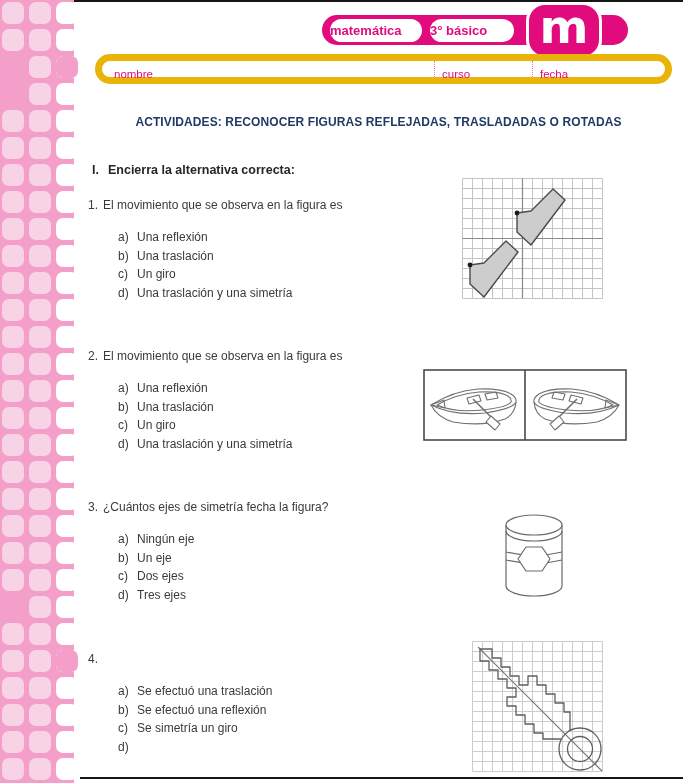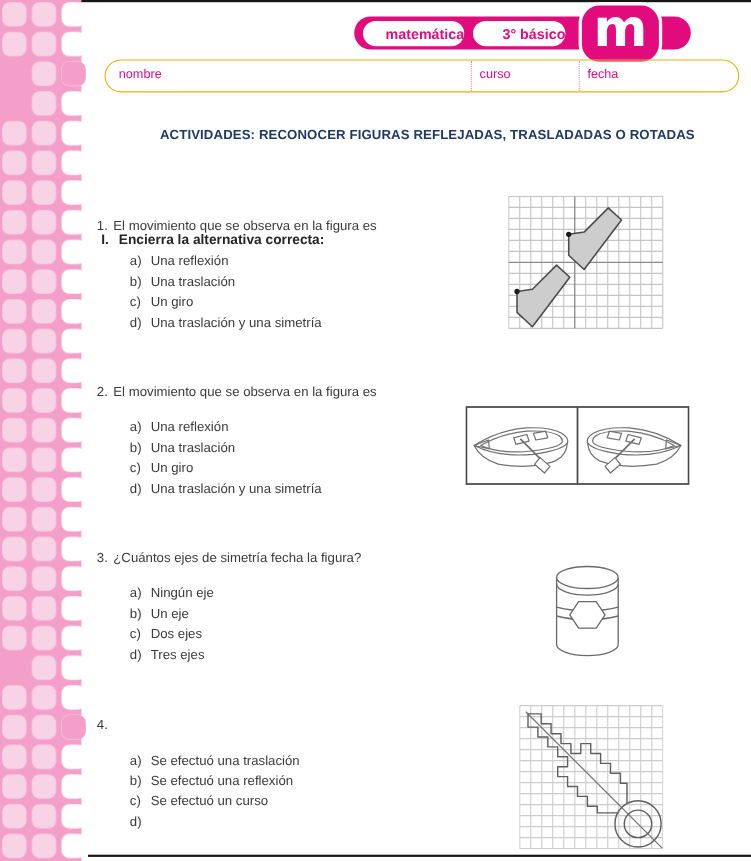--- a/index.html
+++ b/index.html
@@ -11,44 +11,44 @@
   }
   .edge-line-top { position: absolute; left: 0; top: 0; width: 683px; height: 2px; background: #161616; }
   .edge-line-bottom { position: absolute; left: 80px; top: 777px; width: 603px; height: 2px; background: #161616; }
 
   .left-border { position: absolute; left: 0; top: 0; }
 
   
   .brand-pill { position: absolute; left: 322px; top: 15px; width: 306px; height: 30px;
     background: #e20b7d; border-radius: 16px; }
   .badge { position: absolute; height: 23px; top: 19px; background: #fff; border-radius: 12px;
-    color: #e20b7d; font-weight: bold; font-size: 13px; line-height: 23px; text-align: right; }
+    color: #e20b7d; font-weight: bold; font-size: 13px; line-height: 23px; text-align: left; }
   .badge-subject { left: 330px; width: 92px; }
   .badge-grade   { left: 430px; width: 84px; }
   .logo-m { position: absolute; left: 526px; top: 2px; width: 76px; height: 57px;
     background: #e20b7d; border-radius: 19px; border: 3px solid #fff;
     display: flex; align-items: center; justify-content: center; }
   .logo-m span { color: #fff; font-weight: bold; font-size: 47px; line-height: 40px;
     margin-top: -8px; font-family: "DejaVu Sans", sans-serif; }
 
   
   .student-bar { position: absolute; left: 95px; top: 54px; width: 577px; height: 30px;
-    border: 1px solid #eab308; border-radius: 15px; }
+    border: 7px solid #eab308; border-radius: 15px; }
   .student-bar .field-label { position: absolute; top: 7px; color: #e20b7d; font-size: 11.5px; }
   .label-nombre { left: 12px; }
   .label-curso  { left: 340px; }
   .label-fecha  { left: 438px; }
   .sep { position: absolute; top: 0; height: 100%; border-left: 1px dotted #e87fb4; }
   .sep-1 { left: 332px; }
   .sep-2 { left: 430px; }
 
-  .doc-title { position: absolute; left: 95px; top: 115px; width: 587px; text-align: center;
+  .doc-title { position: absolute; left: 85px; top: 115px; width: 587px; text-align: center;
     font-size: 12px; font-weight: bold; color: #1f3a64; letter-spacing: 0.1px; }
 
-  .section-head { position: absolute; left: 92px; top: 163px; font-size: 12.5px; font-weight: bold; color: #262626; margin-top: 48px; }
+  .section-head { position: absolute; left: 92px; top: 163px; font-size: 12.5px; font-weight: bold; color: #262626; }
   .section-head .numeral { margin-right: 9px; }
 
   .question { position: absolute; left: 88px; width: 385px; font-size: 12px; }
   .q-line { display: flex; }
   .q-num { width: 15px; flex: none; }
   .options { margin-top: 16px; margin-left: 30px; }
   .option { line-height: 18.6px; display: flex; }
   .opt-letter { width: 19px; flex: none; }
 
   .q1 { top: 198px; } .q2 { top: 349px; } .q3 { top: 500px; } .q4 { top: 652px; }
@@ -236,21 +236,21 @@
       <div class="option">
           <span class="opt-letter">a)</span>
           <span>Se efectuó una traslación</span>
         </div>
       <div class="option">
           <span class="opt-letter">b)</span>
           <span>Se efectuó una reflexión</span>
         </div>
       <div class="option">
           <span class="opt-letter">c)</span>
-          <span>Se efectuó un curso</span>
+          <span>Se simetría un giro</span>
         </div>
       <div class="option">
           <span class="opt-letter">d)</span>
         </div>
     </div>
   </div>
 
   <svg class="figure fig-4" width="131" height="131" aria-hidden="true">
     <g stroke="#cccccc" stroke-width="1">
       <path d="M0.5,0.5 H130.5 M0.5,10.5 H130.5 M0.5,20.5 H130.5 M0.5,30.5 H130.5 M0.5,40.5 H130.5 M0.5,50.5 H130.5 M0.5,60.5 H130.5 M0.5,70.5 H130.5 M0.5,80.5 H130.5 M0.5,90.5 H130.5 M0.5,100.5 H130.5 M0.5,110.5 H130.5 M0.5,120.5 H130.5 M0.5,130.5 H130.5"></path>

